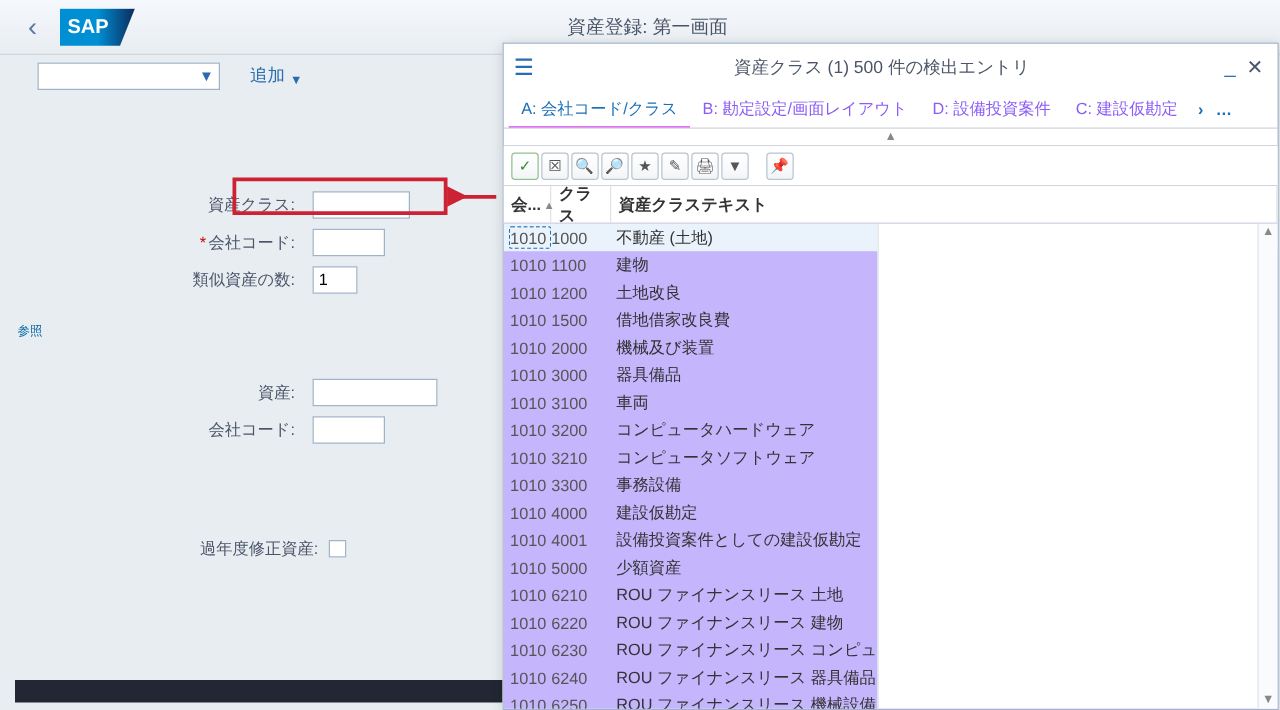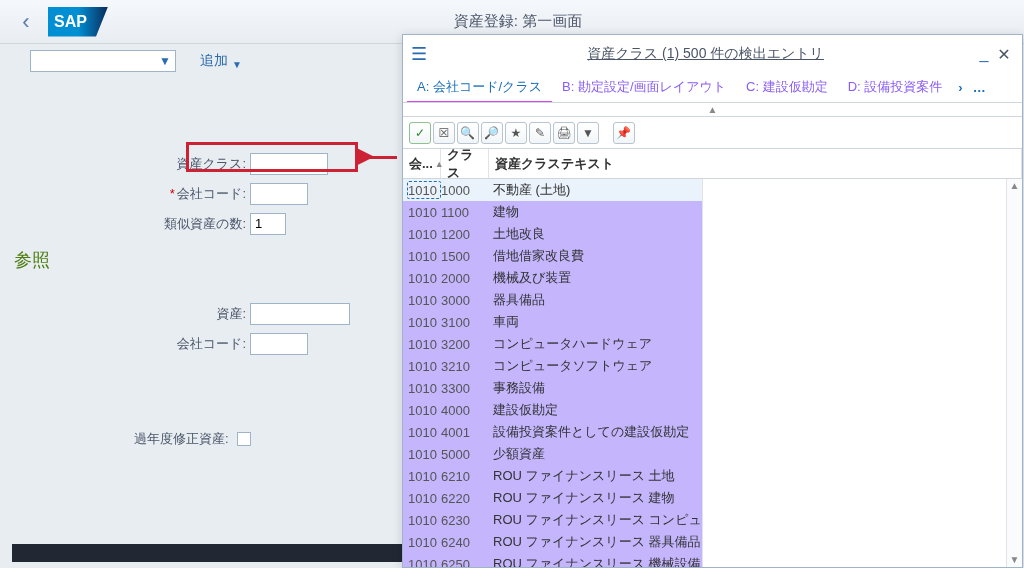--- a/index.html
+++ b/index.html
@@ -11,39 +11,39 @@
 .page-title { flex: 1; text-align: center; font-size: 15px; color: #4a5568; margin-left:-80px; }
 
 .toolbar-row { height: 34px; display:flex; align-items:center; padding: 0 20px 0 30px; }
 .small-select { width: 146px; height: 22px; border: 1px solid #9fb4c8; background:#fff; display:flex; align-items:center; justify-content:flex-end; padding-right:4px; }
 .small-select .chev { color:#2b6cb0; font-size:12px; }
 .add-link { margin-left: 24px; color:#2b6cb0; font-size:14px; display:flex; align-items:flex-end; gap:4px; cursor:pointer;}
 .add-link .chev { font-size:10px; }
 
 .form-area { position:absolute; left:10px; top:95px; width:392px; }
 .form-row { display:flex; align-items:center; height:28px; margin-bottom:2px; }
-.form-label { width: 240px; text-align:right; padding-right:4px; font-size:13px; color:#4a5568; }
+.form-label { width: 240px; text-align:right; padding-right:14px; font-size:13px; color:#4a5568; }
 .form-label .req { color:#c00; margin-right:2px; }
 .input-box { border:1px solid #9fb4c8; background:#fff; height:22px; }
 .iw80 { width:78px; } .iw58 { width:58px; } .iw36 { width:36px; padding:0 4px; font-size:13px; line-height:20px;} .iw100{width:100px;}
 .highlight-frame { position:absolute; left:186px; top:142px; width:172px; height:30px; border:3px solid #c23; }
 .arrow { position:absolute; left:358px; top:143px; color:#c23; font-size:20px; font-weight:bold;}
 .arrow-line{position:absolute; left:363px; top:156px; width:34px; height:3px; background:#c23;}
 
-.section-title { position:absolute; left:14px; top:248px; font-size:18px; color:#4d7c0f; }
-.checkbox-row{position:absolute; left:134px; top:430px; display:flex; align-items:center; font-size:13px; color:#4a5568; gap:8px;}
+.section-title { position:absolute; left:14px; top:258px; font-size:10px; color:#0369a1; }
+.checkbox-row{position:absolute; left:160px; top:430px; display:flex; align-items:center; font-size:13px; color:#4a5568; gap:8px;}
 .checkbox{width:14px;height:14px;border:1px solid #9fb4c8;background:#fff;}
 
 .bottom-bar{position:absolute;left:12px;bottom:6px;width:976px;height:18px;background:#222833;}
 
 
 .popup { position:absolute; left:402px; top:34px; width:621px; height:534px; background:#fff; border:1px solid #9fb4c8; box-shadow:0 2px 10px rgba(0,0,0,.15); display:flex; flex-direction:column;}
 .popup-title{height:38px;display:flex;align-items:center;padding:0 8px;font-size:14px;color:#4a5568;}
 .hamburger{font-size:18px;color:#2b6cb0;margin-right:10px;cursor:pointer;}
-.popup-title-text{flex:1;text-align:center;text-decoration:underline;}
+.popup-title-text{flex:1;text-align:center;}
 .min-btn,.close-btn{width:20px;text-align:center;color:#4a5568;font-size:16px;cursor:pointer;}
 .min-btn{color:#2b6cb0;}
 
 .tabs-row{display:flex;align-items:center;height:30px;border-bottom:1px solid #d0d6dc;padding:0 4px;font-size:13px;gap:0;overflow:hidden;}
 .tab{padding:0 10px;height:30px;line-height:28px;color:#8b5cf6;cursor:pointer;white-space:nowrap;}
 .tab.active{color:#1a6fb8;border-bottom:2px solid #d946ef;}
 .tab-more{color:#1a6fb8;font-weight:bold;padding:0 6px;cursor:pointer;}
 .tab-dots{color:#1a6fb8;padding:0 4px;cursor:pointer;font-weight:bold;}
 
 .collapse-row{height:14px;display:flex;justify-content:center;align-items:center;border-bottom:1px solid #d0d6dc;font-size:10px;color:#888;cursor:pointer;}
@@ -132,22 +132,22 @@
 <div class="popup">
   <div class="popup-title">
     <div class="hamburger">☰</div>
     <div class="popup-title-text">資産クラス (1)  500 件の検出エントリ</div>
     <div class="min-btn">_</div>
     <div class="close-btn">✕</div>
   </div>
   <div class="tabs-row">
     <div class="tab active">A: 会社コード/クラス</div>
     <div class="tab">B: 勘定設定/画面レイアウト</div>
+    <div class="tab">D: 設備投資案件</div>
     <div class="tab">C: 建設仮勘定</div>
-    <div class="tab">D: 設備投資案件</div>
     <div class="tab-more">›</div>
     <div class="tab-dots">…</div>
   </div>
   <div class="collapse-row">▲</div>
   <div class="icon-toolbar">
     <div class="ibtn green">✓</div>
     <div class="ibtn">☒</div>
     <div class="ibtn">🔍</div>
     <div class="ibtn">🔎</div>
     <div class="ibtn">★</div>

